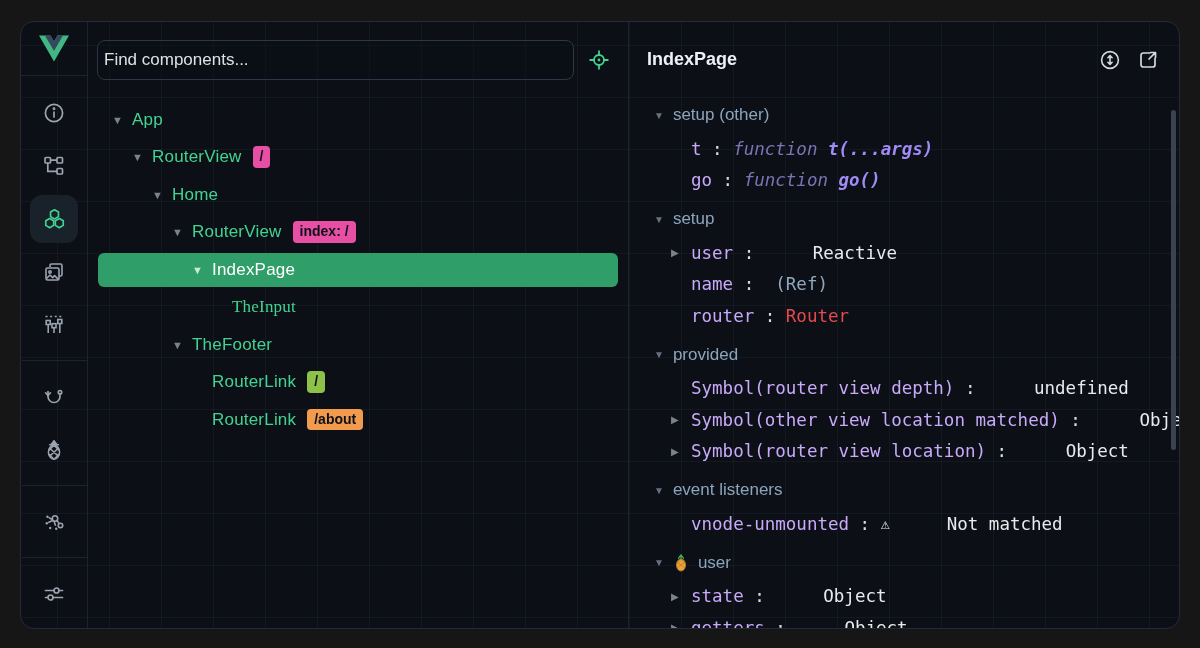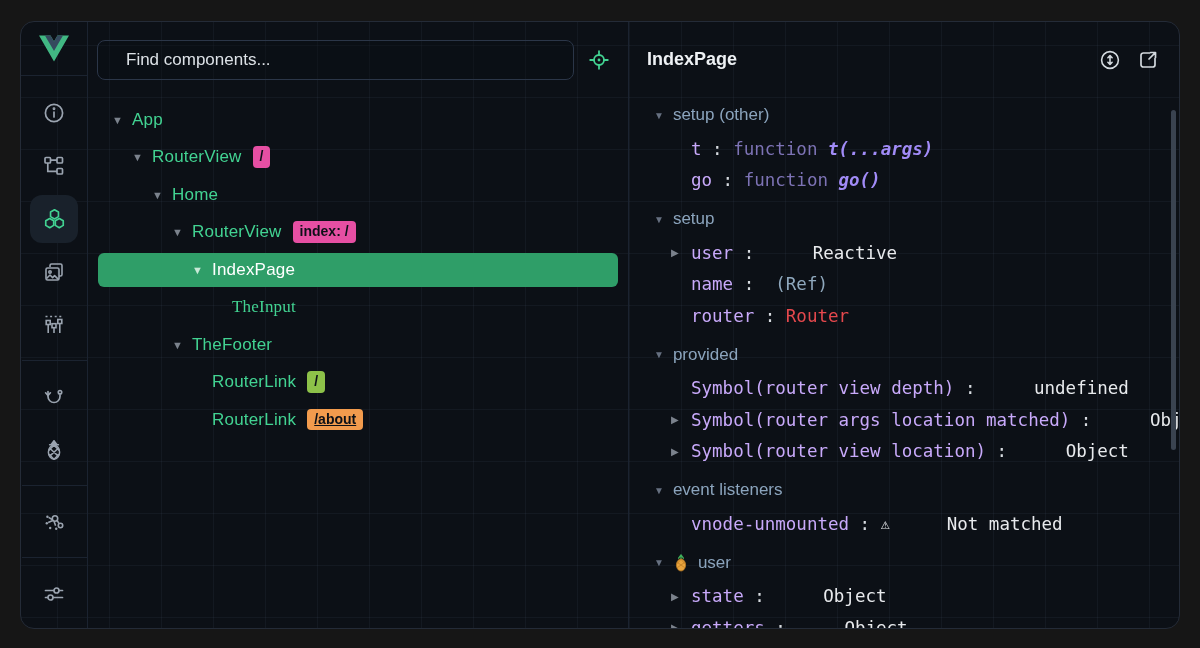--- a/index.html
+++ b/index.html
@@ -18,21 +18,21 @@
   .side-icons{display:flex;flex-direction:column;align-items:center;width:100%;padding-top:10px;flex:1;}
   .sbtn{width:48px;height:48px;display:flex;align-items:center;justify-content:center;
     border-radius:12px;margin:2.5px 0;color:#9aa3af;cursor:pointer;}
   .sbtn.active{background:#19212b;color:#42d392;}
   .sdivider{width:65px;height:1px;background:#1b2330;margin:9px 0;flex-shrink:0;}
   .side-bottom{margin-top:auto;width:100%;display:flex;flex-direction:column;align-items:center;padding-bottom:8px;}
   
   .tree-panel{flex:1;display:flex;flex-direction:column;min-width:0;}
   .toolbar{height:75px;display:flex;align-items:center;padding:0 12px 0 9px;gap:8px;flex-shrink:0;}
   .search{flex:1;height:38px;border:1px solid #2b3648;border-radius:8px;display:flex;
-    align-items:center;padding:0 26px;background:rgba(10,14,20,0.35);}
+    align-items:center;padding:0 4px;background:rgba(10,14,20,0.35);}
   .search input{background:transparent;border:none;outline:none;color:#e8eaed;font-size:17px;
     width:100%;font-family:"Liberation Sans",sans-serif;}
   .search input::placeholder{color:#dce1e6;opacity:1;}
   .locate{width:34px;height:34px;color:#42d392;display:flex;align-items:center;
     justify-content:center;cursor:pointer;}
   .tree{flex:1;overflow:hidden;padding-top:2px;}
   .trow{height:34px;margin:3.5px 10px;display:flex;align-items:center;border-radius:6px;
     font-size:17px;cursor:pointer;}
   .trow.sel{background:#2f9e68;}
   .tarrow{width:20px;font-size:11px;color:#7b828c;flex-shrink:0;}
@@ -56,21 +56,21 @@
   .itri{font-size:10px;color:#667080;}
   .ipine{display:flex;align-items:center;}
   .irow{height:31.5px;display:flex;align-items:center;white-space:pre;padding-left:17px;
     font-family:"DejaVu Sans Mono",monospace;font-size:17.5px;overflow:hidden;cursor:pointer;}
   .iarrow{width:20px;font-size:10px;color:#7b828c;font-family:"Liberation Sans",sans-serif;flex-shrink:0;}
   .ikey{color:#c8a9fa;}
   .icolon{color:#d8dce1;}
   .ival.plain{color:#e8eaed;margin-left:48px;}
   .ival.muted{color:#8fa8bd;}
   .ival.red{color:#e5484d;}
-  .ival.fn-keyword{color:#7d73b5;}
+  .ival.fn-keyword{color:#7d73b5;font-style:italic;}
   .ival.fn-signature{color:#a18bf7;font-style:italic;font-weight:bold;}
   .ival.warn{color:#e8eaed;font-size:15px;}
   .vscroll{position:absolute;right:3px;top:88px;width:5px;height:340px;background:#3a4350;
     border-radius:3px;cursor:pointer;}
   svg{display:block;}
 </style>
 </head>
 <body>
 
 <div class="app">
@@ -228,21 +228,21 @@
           <span class="tlabel">TheFooter</span>
         </div>
         <div class="trow" style="padding-left: 94px;">
           <span class="tarrow"></span>
           <span class="tlabel">RouterLink</span>
           <span class="tbadge" style="background: rgb(141, 193, 73); color: rgb(12, 16, 23);">/</span>
         </div>
         <div class="trow" style="padding-left: 94px;">
           <span class="tarrow"></span>
           <span class="tlabel">RouterLink</span>
-          <span class="tbadge" style="background: rgb(242, 155, 77); color: rgb(12, 16, 23); text-decoration: underline;">/about</span>
+          <span class="tbadge" style="background: rgb(242, 155, 77); color: rgb(12, 16, 23);">/about</span>
         </div>
       </div>
   </section>
 
   <section class="inspector">
     <div class="ihead">
       <span class="ititle">IndexPage</span>
       <span class="spacer"></span>
       <div class="hbtn">
         <span>
@@ -278,21 +278,21 @@
           <div class="irow"><span class="iarrow">▶</span><span class="ikey">user</span><span class="icolon"> : </span><span class="ival plain">Reactive</span></div>
           <div class="irow"><span class="iarrow"></span><span class="ikey">name</span><span class="icolon"> : </span><span class="ival muted"> (Ref)</span></div>
           <div class="irow"><span class="iarrow"></span><span class="ikey">router</span><span class="icolon"> : </span><span class="ival red">Router</span></div>
         </div>
         <div class="isec">
           <div class="isec-h">
             <span class="itri">▼</span>
             <span>provided</span>
           </div>
           <div class="irow"><span class="iarrow"></span><span class="ikey">Symbol(router view depth)</span><span class="icolon"> : </span><span class="ival plain">undefined</span></div>
-          <div class="irow"><span class="iarrow">▶</span><span class="ikey">Symbol(router args location matched)</span><span class="icolon"> : </span><span class="ival plain">Object</span></div>
+          <div class="irow"><span class="iarrow">▶</span><span class="ikey">Symbol(other view location matched)</span><span class="icolon"> : </span><span class="ival plain">Object</span></div>
           <div class="irow"><span class="iarrow">▶</span><span class="ikey">Symbol(router view location)</span><span class="icolon"> : </span><span class="ival plain">Object</span></div>
         </div>
         <div class="isec">
           <div class="isec-h">
             <span class="itri">▼</span>
             <span>event listeners</span>
           </div>
           <div class="irow"><span class="iarrow"></span><span class="ikey">vnode-unmounted</span><span class="icolon"> : </span><span class="ival warn">⚠ </span><span class="ival plain">Not matched</span></div>
         </div>
         <div class="isec">

